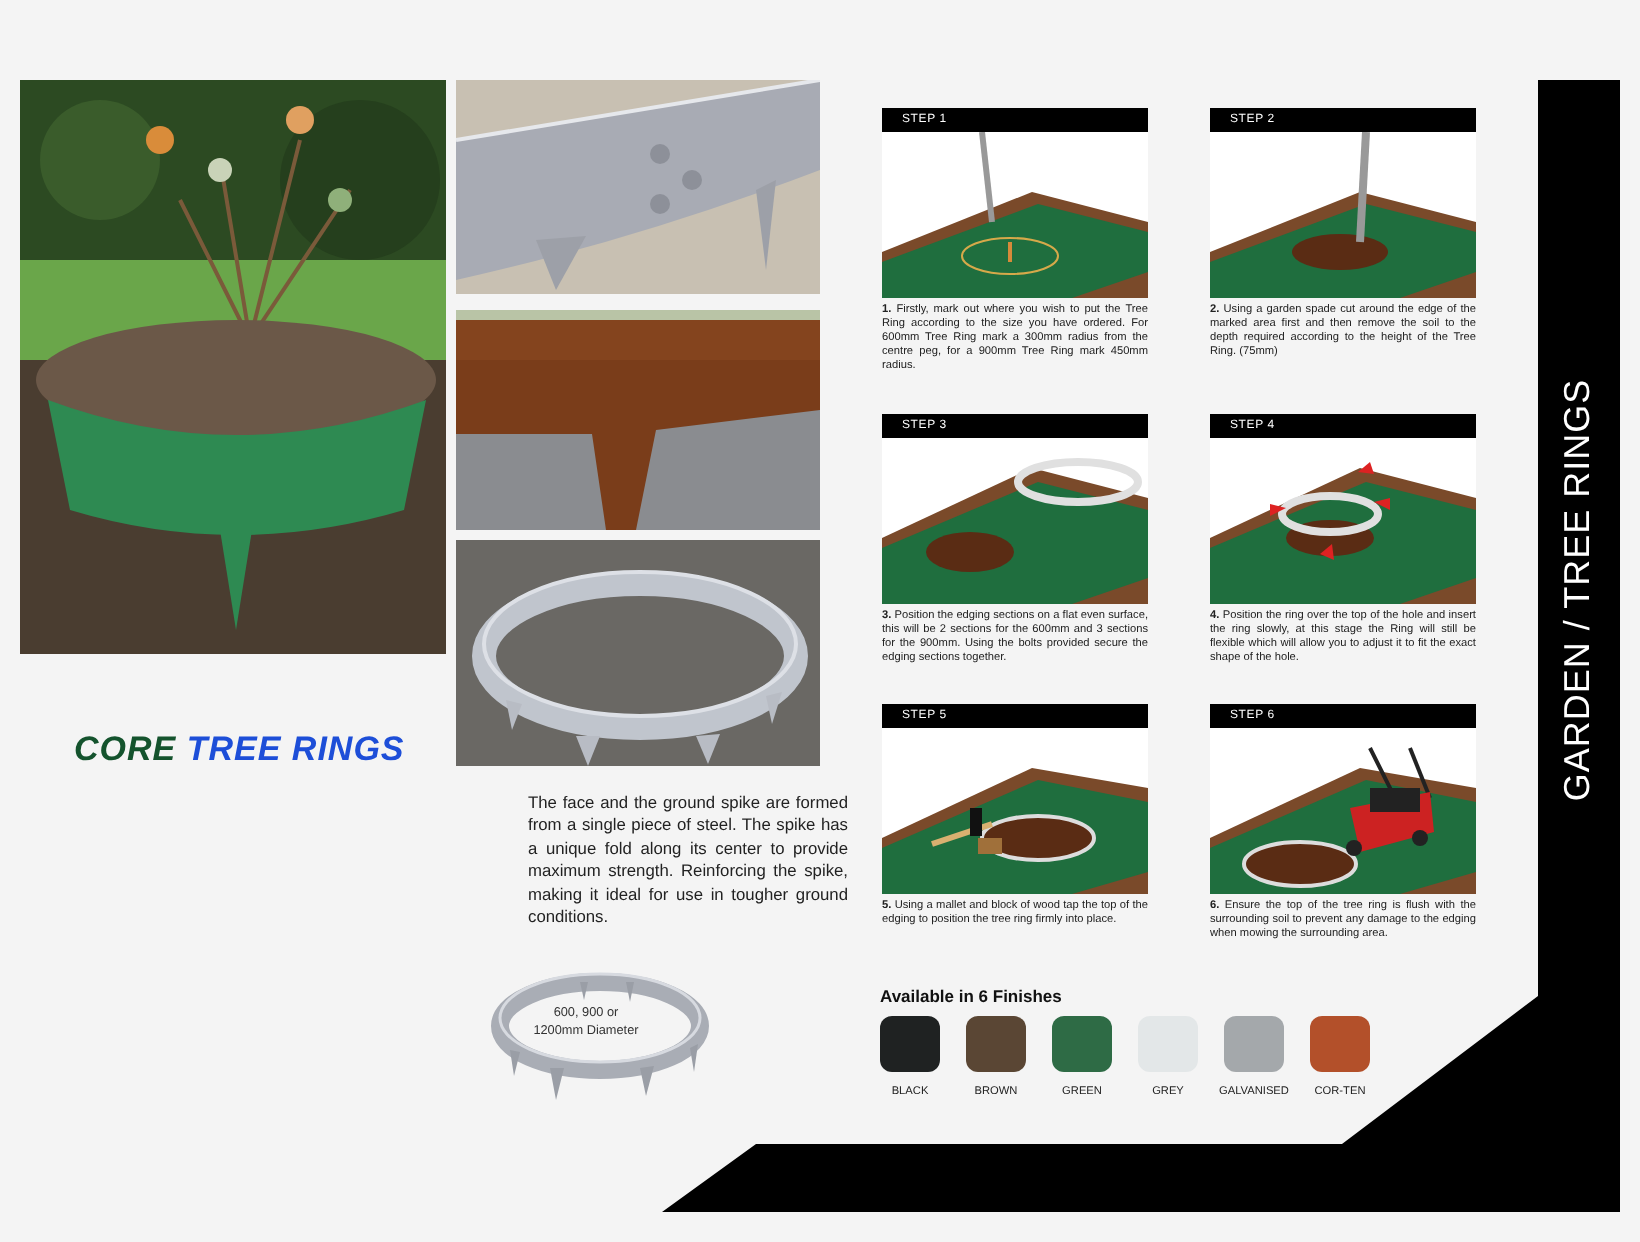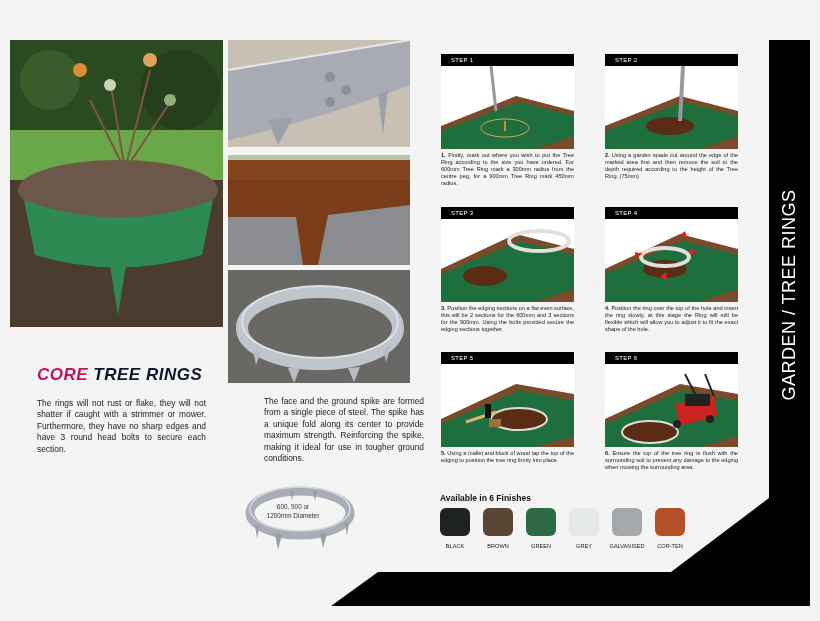--- a/index.html
+++ b/index.html
@@ -2,22 +2,22 @@
 <html><head>
 <meta charset="utf-8">
 <style>
   html, body { margin:0; padding:0; }
   body { width:820px; height:621px; background:#f4f4f4; position:relative; overflow:hidden;
          font-family:"Liberation Sans", sans-serif; color:#222; }
   .abs { position:absolute; }
   .photo { position:absolute; overflow:hidden; }
   .photo svg { display:block; width:100%; height:100%; }
   .title { left:37px; top:365px; font-size:17px; font-weight:bold; font-style:italic; letter-spacing:0.5px; }
-  .title .core { color:#be185d;font-style:italic; }
-  .title .rest { color:#0f172a; }
+  .title .core { color:#14532d;font-style:italic; }
+  .title .rest { color:#1d4ed8; }
   .para { font-size:8.4px; line-height:11.4px; text-align:justify; color:#222; }
   .para p { margin:0 0 11px 0; }
   .step { position:absolute; width:133px; }
   .step-head { background:#000; color:#fff; font-size:6px; height:12px; line-height:12px; padding-left:10px; letter-spacing:0.3px; }
   .step-img { width:133px; height:83px; background:#fff; overflow:hidden; }
   .step-img svg { display:block; }
   .step-text { font-size:5.6px; line-height:7px; text-align:justify; margin-top:3px; color:#222; }
   .step-text b { font-weight:bold; }
   .finish-title { left:440px; top:493px; font-size:8.5px; font-weight:bold; color:#111; }
   .swatch { position:absolute; width:30px; height:28px; border-radius:6px; }
@@ -89,21 +89,20 @@
     </g>
   </svg>
 </div>
 
 <div class="abs title">
   <span class="core">CORE</span>
   <span class="rest">TREE RINGS</span>
 </div>
 
 <div class="abs para" style="left:37px;top:398px;width:169px;">
-  <p>The rings will not rust or flake, they will not shatter if caught with a strimmer or mower. Furthermore, they have no sharp edges and have 3 round head bolts to secure each section.</p>
 </div>
 
 <div class="abs para" style="left:228px;top:396px;width:160px;margin-left:36px;">The face and the ground spike are formed from a single piece of steel. The spike has a unique fold along its center to provide maximum strength. Reinforcing the spike, making it ideal for use in tougher ground conditions.</div>
 
 <svg class="abs" style="left:245px;top:480px;" width="110" height="75" viewBox="0 0 110 75">
   <ellipse cx="55" cy="33" rx="50" ry="22" fill="none" stroke="#a9adb5" stroke-width="9"></ellipse>
   <ellipse cx="55" cy="29" rx="50" ry="22" fill="none" stroke="#d7dae0" stroke-width="1.5"></ellipse>
   <g fill="#9a9ea6">
     <path d="M30 54 L33 70 L37 54 Z"></path>
       <path d="M75 54 L78 68 L82 53 Z"></path>

